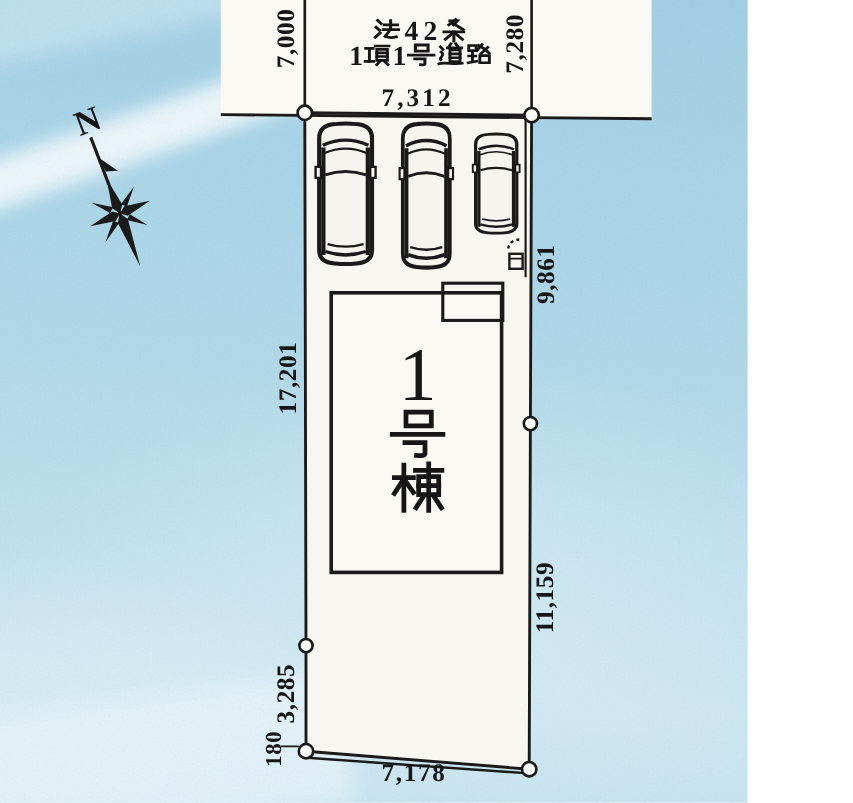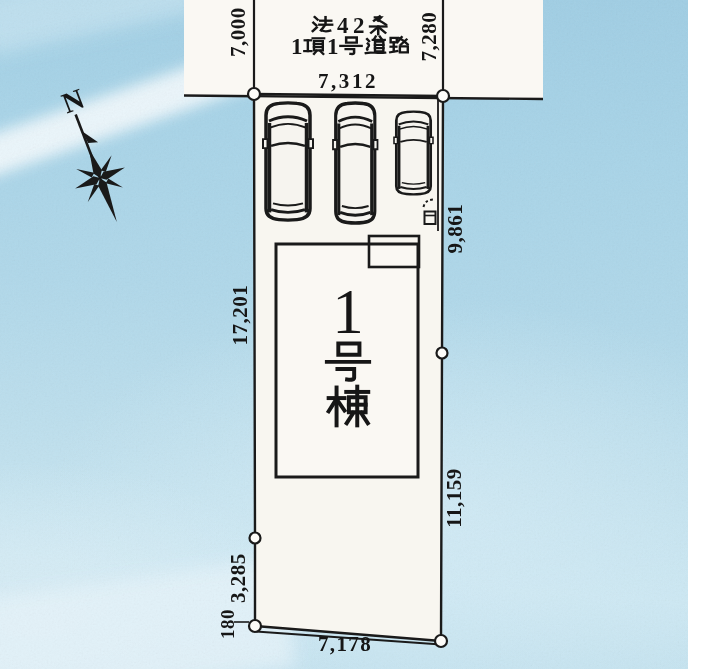--- a/index.html
+++ b/index.html
@@ -1,16 +1,16 @@
 <!DOCTYPE html>
 <html><head>
 <meta charset="utf-8">
 <style>
   html,body{margin:0;padding:0;}
-  #stage{position:relative;width:688px;height:669px;overflow:hidden;
+  #stage{position:relative;width:623px;height:669px;overflow:hidden;
     background:
       radial-gradient(ellipse 390px 220px at 5% 92%, rgba(222,240,247,0.75) 0%, rgba(222,240,247,0) 70%),
       radial-gradient(ellipse 520px 300px at 62% 78%, rgba(212,236,246,0.8) 0%, rgba(212,236,246,0) 75%),
       linear-gradient(184deg, #a0cee4 0%, #a8d4e8 22%, #b0d8ea 45%, #bfe0ee 68%, #cce8f3 84%, #c0e0ee 100%);
     font-family:"Liberation Serif", serif;}
   .streak{position:absolute;filter:blur(9px);}
   svg text{fill:#161616;}
   .dim{font-family:"Liberation Serif", serif;font-size:21px;letter-spacing:0.5px;font-weight:bold;fill:#161616;}
 </style>
 </head>

